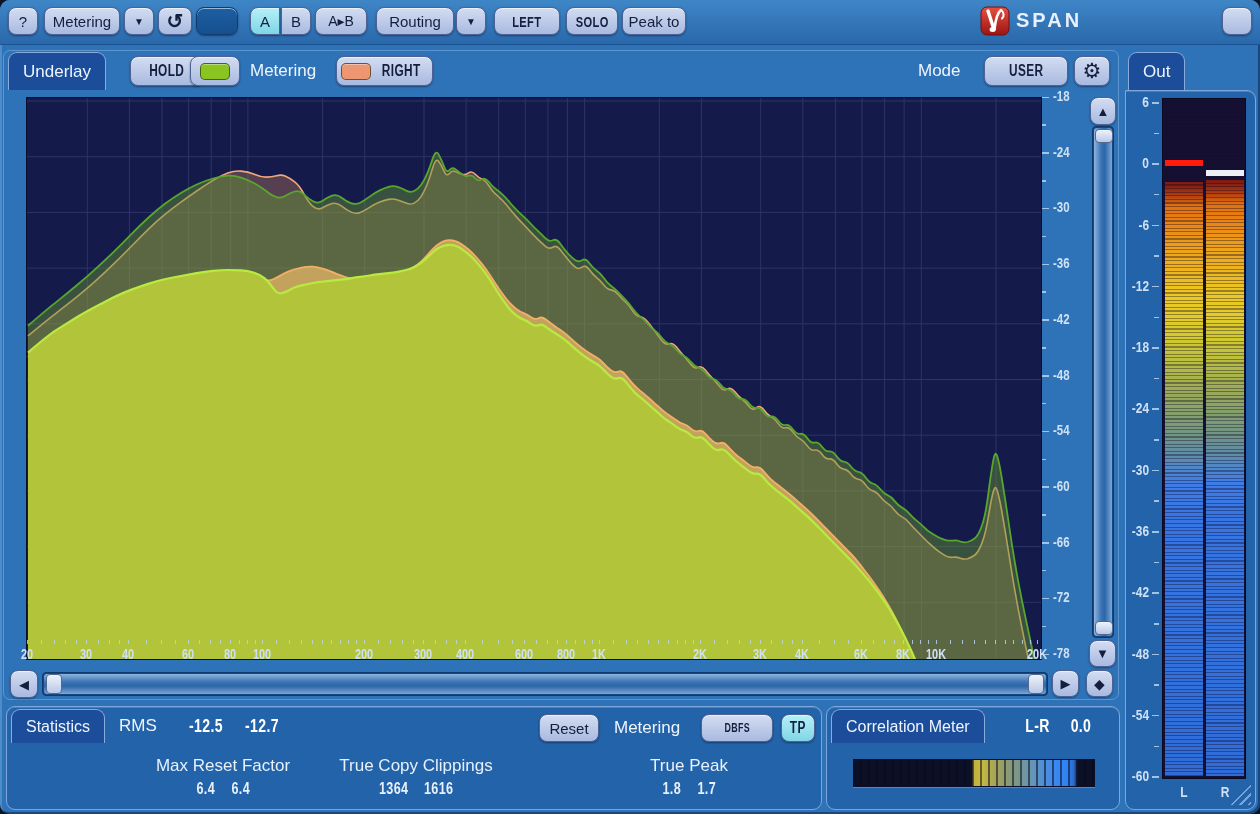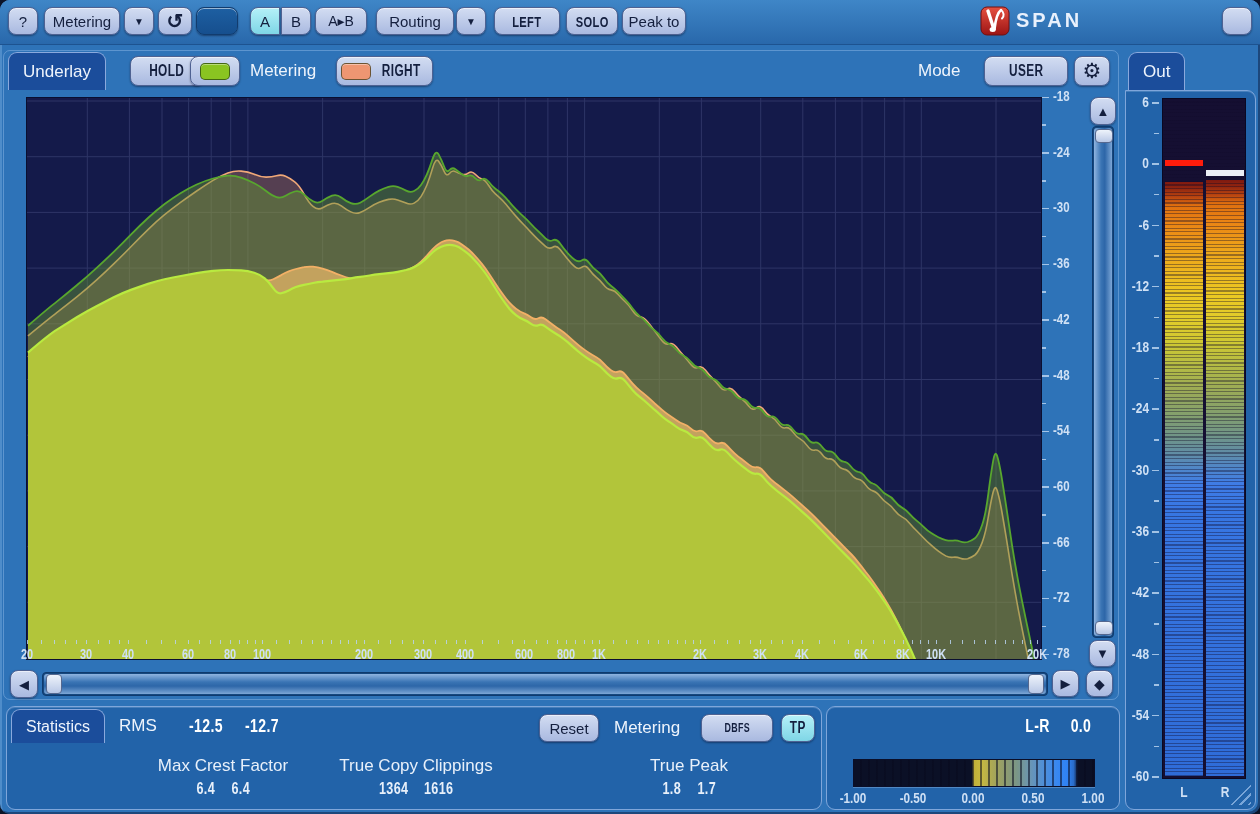--- a/index.html
+++ b/index.html
@@ -390,40 +390,36 @@
         <span>Reset</span>
       </div>
     <div class="lbl" style="left:607px;top:11px;">Metering</div>
     <div class="btn" style="left:694px;top:7px;width:72px;height:28px;font-size:12px;">
         <span class="cond">DBFS</span>
       </div>
     <div class="btn cyan" style="left:774px;top:7px;width:34px;height:28px;font-size:16px;">
         <span class="cond">TP</span>
       </div>
 
-    <div class="statlbl" style="left:216px;top:49px;">Max Crest Factor</div>
+    <div class="statlbl" style="left:216px;top:49px;">Max Reset Factor</div>
     <div class="statlbl statval" style="left:216px;top:72px;"><span class="cond">6.4</span>&nbsp;&nbsp;<span class="cond">6.4</span></div>
     <div class="statlbl" style="left:409px;top:49px;">True Copy Clippings</div>
     <div class="statlbl statval" style="left:409px;top:72px;"><span class="cond">1364</span>&nbsp;<span class="cond">1616</span></div>
     <div class="statlbl" style="left:682px;top:49px;">True Peak</div>
     <div class="statlbl statval" style="left:682px;top:72px;"><span class="cond">1.8</span>&nbsp;&nbsp;<span class="cond">1.7</span></div>
   </div>
 
   <div class="panel" style="left:826px;top:706px;width:294px;height:104px;">
+    <div class="tab" style="left:4px;top:2px;height:34px;font-size:16px;">
+        <span>Correlation Meter</span>
+      </div>
     <div class="lbl statval" style="left:194px;top:8px;"><span class="cond">L-R</span></div>
     <div class="lbl statval" style="left:240px;top:8px;"><span class="cond">0.0</span></div>
     <div id="corrbar">
         <div class="corrseg"></div>
-      </div>
-    <div id="corrlabels" style="position: absolute; left: 26px; top: 80px; width: 240px; height: 20px;">
-        <div class="axis-num" style="left: 0px; top: 2px; transform: translateX(-50%) scaleX(0.78); font-size: 15px;">-1.00</div>
-        <div class="axis-num" style="left: 60px; top: 2px; transform: translateX(-50%) scaleX(0.78); font-size: 15px;">-0.50</div>
-        <div class="axis-num" style="left: 120px; top: 2px; transform: translateX(-50%) scaleX(0.78); font-size: 15px;">0.00</div>
-        <div class="axis-num" style="left: 180px; top: 2px; transform: translateX(-50%) scaleX(0.78); font-size: 15px;">0.50</div>
-        <div class="axis-num" style="left: 240px; top: 2px; transform: translateX(-50%) scaleX(0.78); font-size: 15px;">1.00</div>
       </div>
   </div>
 
   <div class="panel" style="left:1125px;top:90px;width:131px;height:720px;border-radius:0 9px 9px 9px;"></div>
   <div class="tab" style="left:1128px;top:52px;height:38px;">
       <span>Out</span>
     </div>
   <div id="outpanel" style="position:absolute;left:1125px;top:48px;width:131px;height:762px;">
     <div id="outscale" style="position: absolute; left: 0px; top: 0px; width: 36px; height: 762px;">
         <div class="tick" style="left: 27px; top: 54px; width: 7px; height: 1.5px;"></div>

